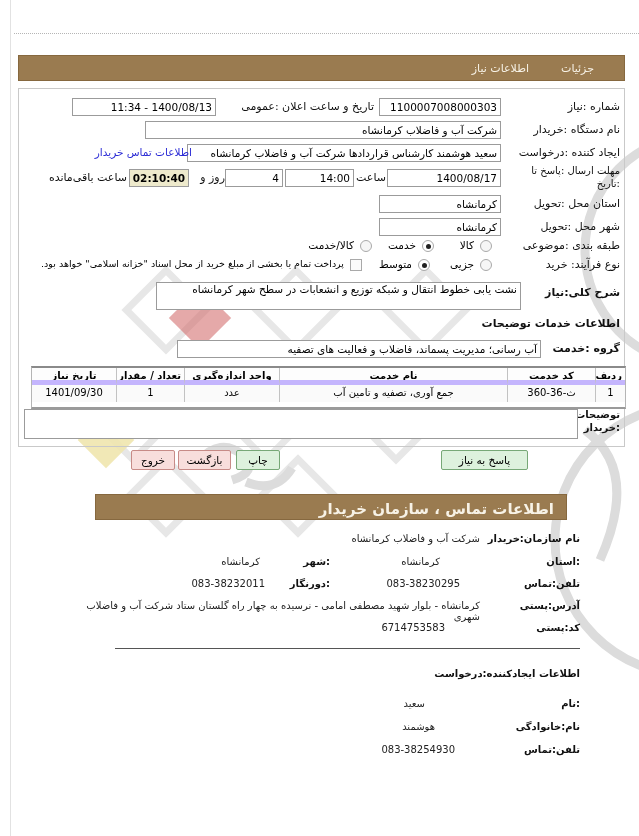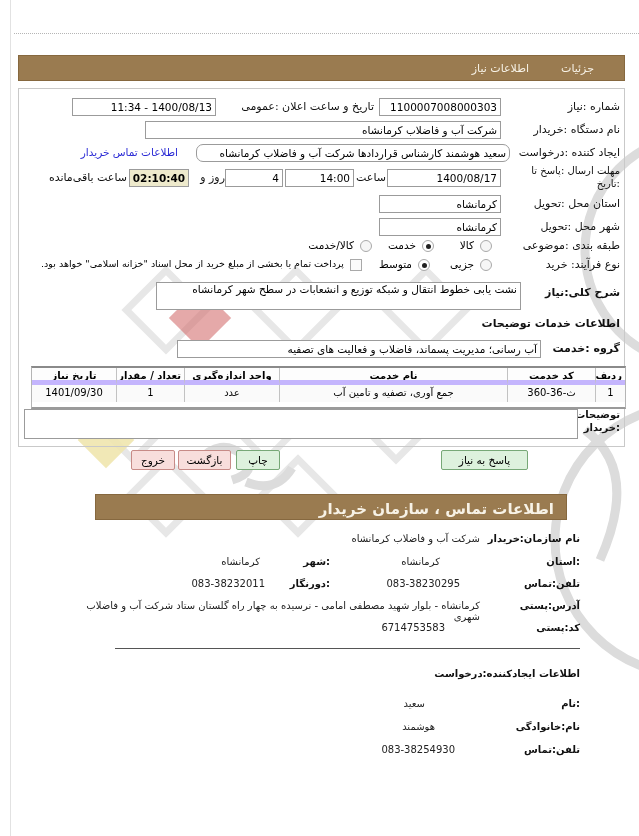--- a/index.html
+++ b/index.html
@@ -79,22 +79,22 @@
 
     <span class="lbl" style="right:4px;top:11px;">شماره :نیاز</span>
     <div class="inp" style="right:123px;top:9px;width:114px;">1100007008000303</div>
     <span class="lbl" style="right:250px;top:11px;">تاریخ و ساعت اعلان :عمومی</span>
     <div class="inp" style="right:408px;top:9px;width:136px;">1400/08/13 - 11:34</div>
 
     <span class="lbl" style="right:4px;top:34px;">نام دستگاه :خریدار</span>
     <div class="inp" style="right:123px;top:32px;width:348px;">شرکت آب و فاضلاب کرمانشاه</div>
 
     <span class="lbl" style="right:4px;top:57px;">ایجاد کننده :درخواست</span>
-    <div class="inp" style="right:114px;top:55px;width:306px;border-radius:7px;">سعید هوشمند کارشناس قراردادها شرکت آب و فاضلاب کرمانشاه</div>
-    <span class="link" style="right:446px;top:57px;text-align:right;">اطلاعات تماس خریدار</span>
+    <div class="inp" style="right:123px;top:55px;width:306px;">سعید هوشمند کارشناس قراردادها شرکت آب و فاضلاب کرمانشاه</div>
+    <span class="link" style="right:432px;top:57px;text-align:right;">اطلاعات تماس خریدار</span>
 
     <span class="lbl lbl-sm" style="right:4px;top:76px;">مهلت ارسال :پاسخ تا</span>
     <span class="lbl lbl-sm" style="right:4px;top:89px;">:تاریخ</span>
     <div class="inp" style="right:123px;top:80px;width:106px;">1400/08/17</div>
     <span class="lbl" style="right:238px;top:82px;">ساعت</span>
     <div class="inp" style="right:270px;top:80px;width:61px;">14:00</div>
     <div class="inp" style="right:341px;top:80px;width:50px;">4</div>
     <span class="lbl" style="right:399px;top:82px;">روز و</span>
     <div class="inp count" style="right:435px;top:80px;width:52px;">02:10:40</div>
     <span class="lbl" style="right:497px;top:82px;">ساعت باقی‌مانده</span>

